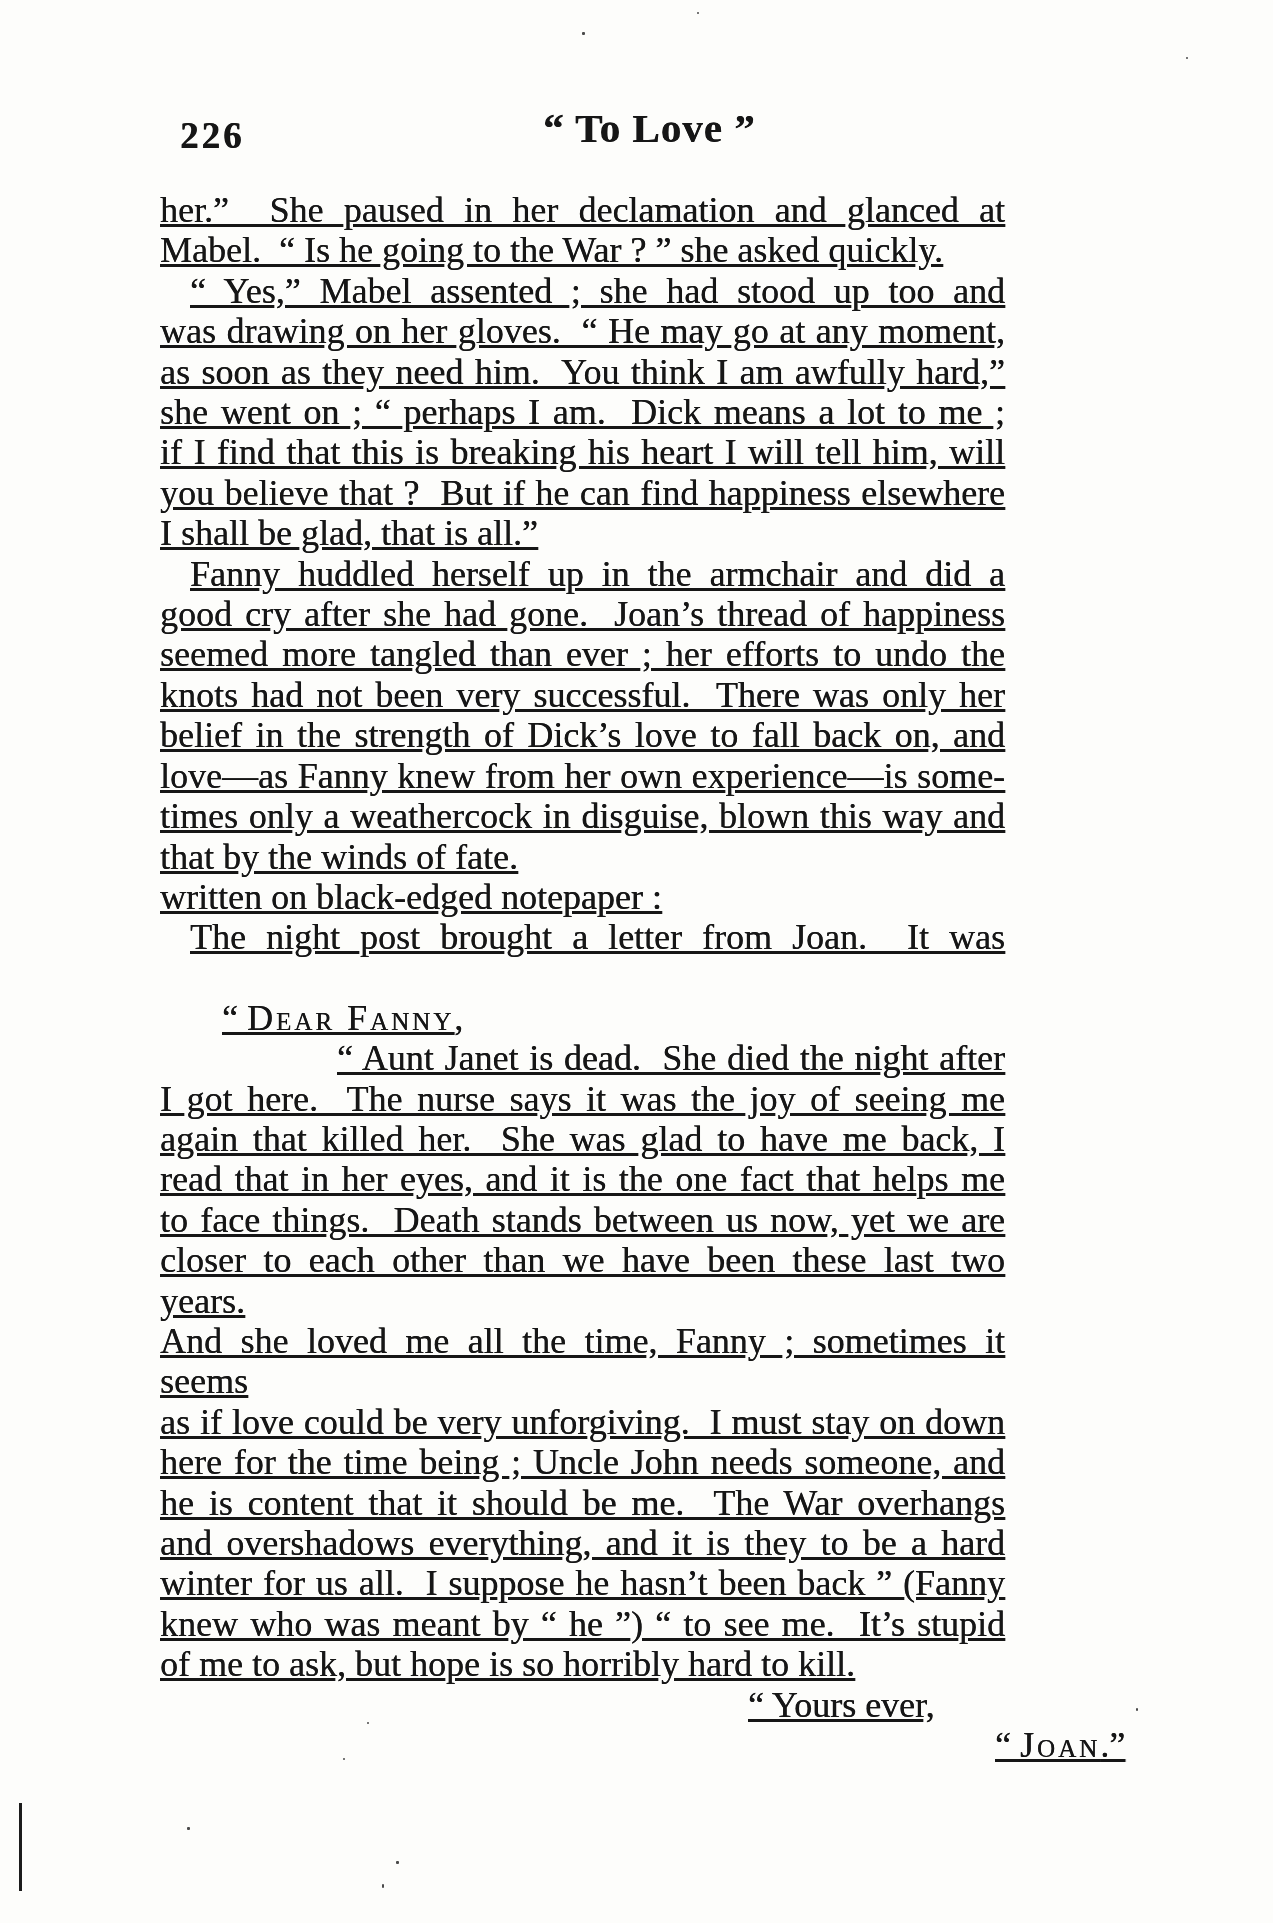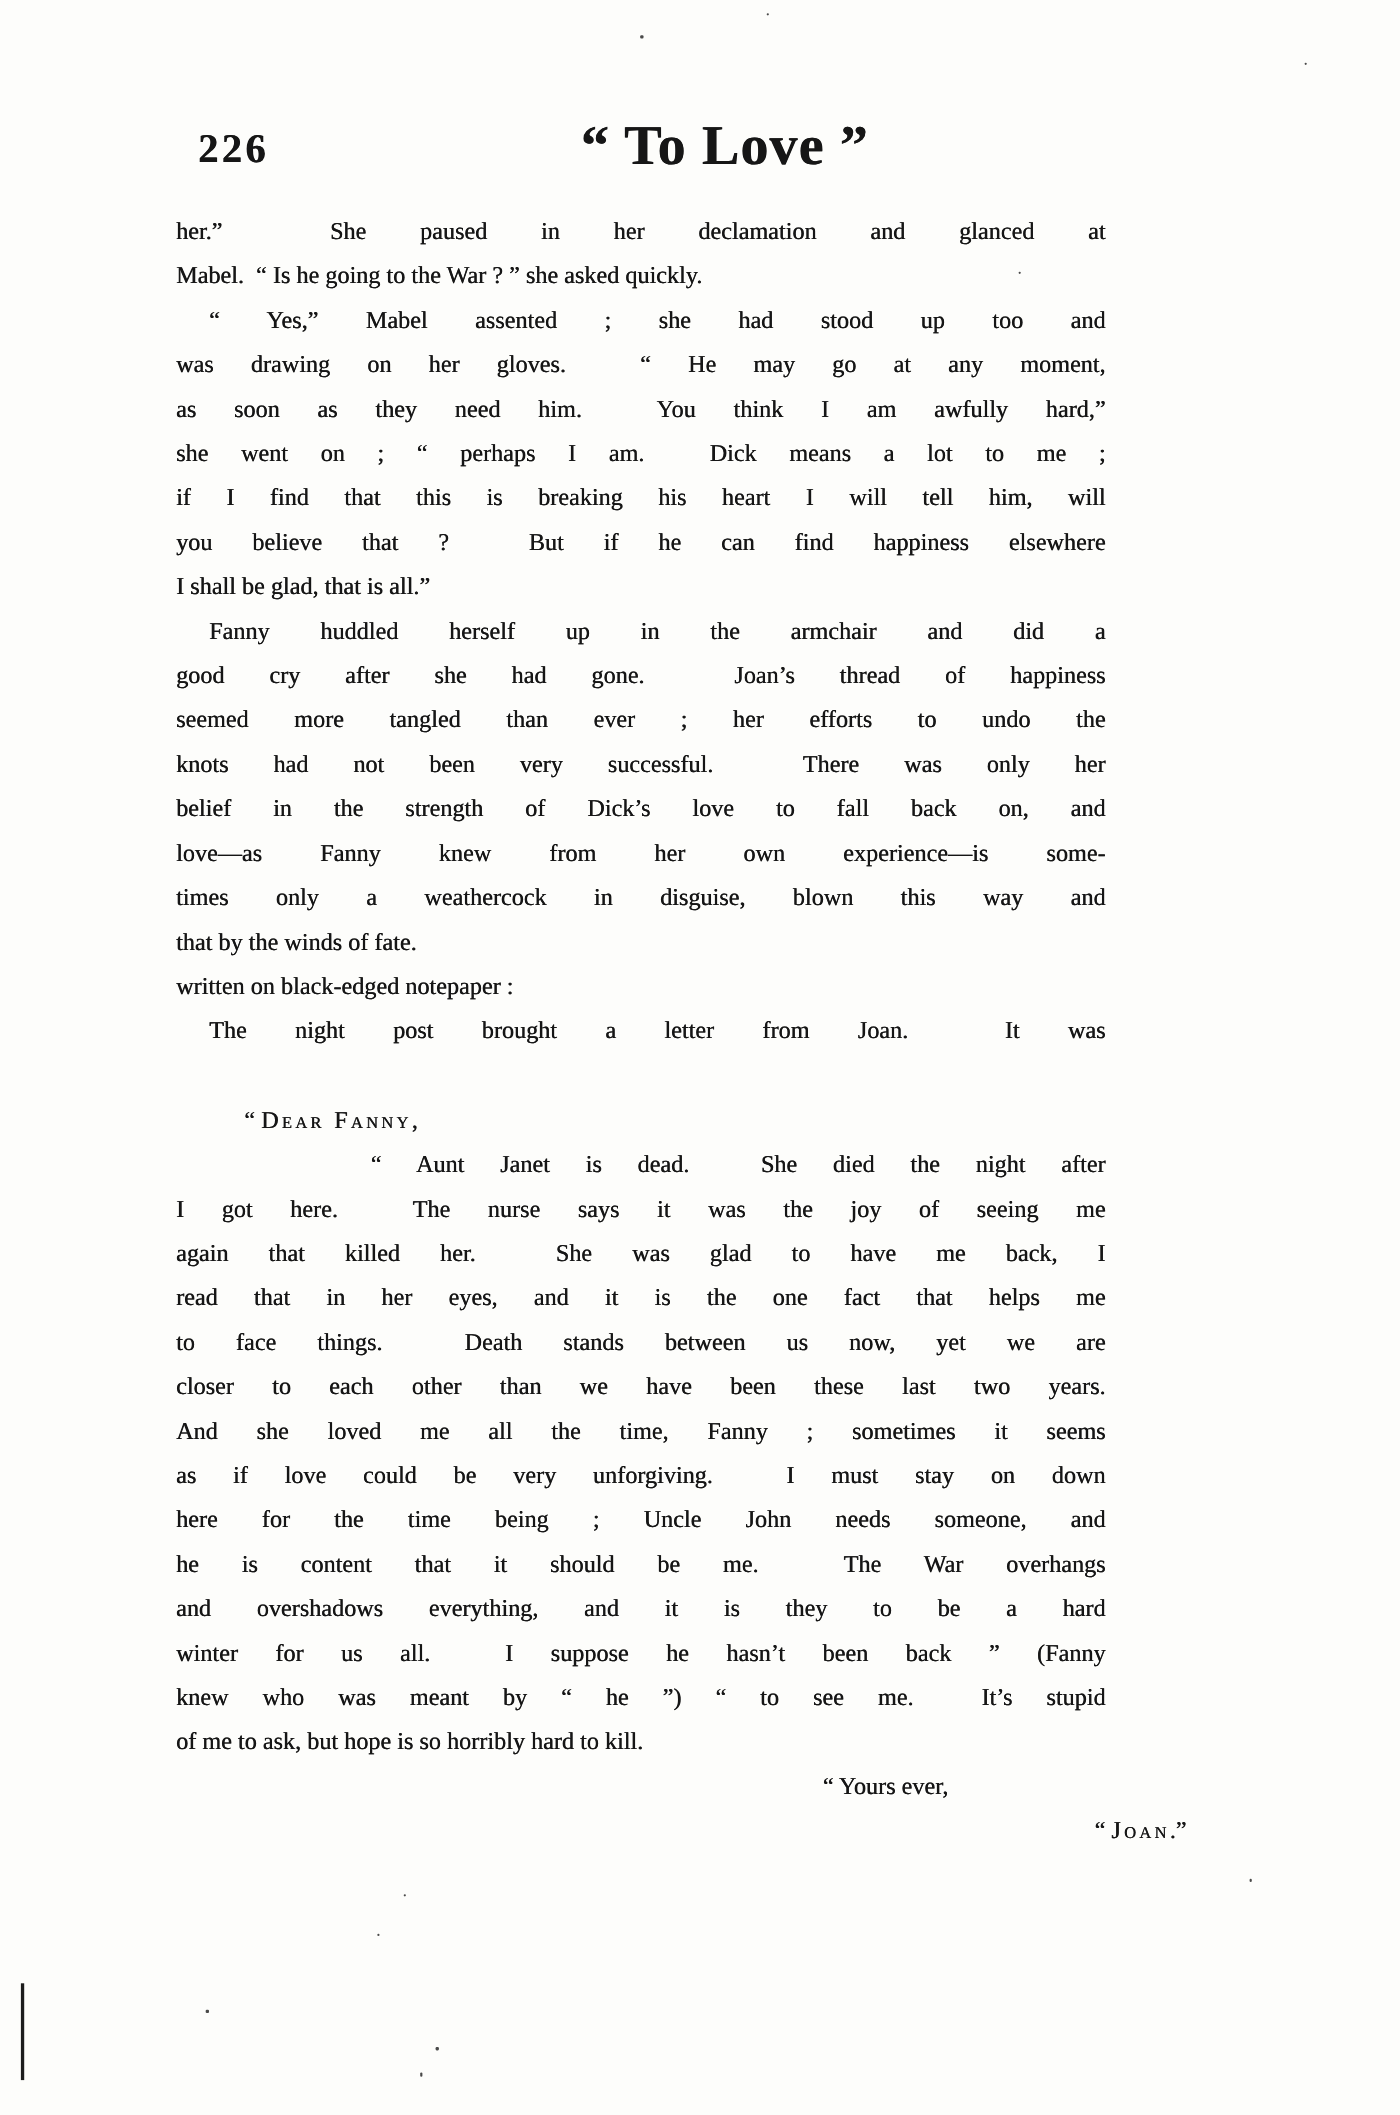--- a/index.html
+++ b/index.html
@@ -11,28 +11,29 @@
     position:relative;
     overflow:hidden;
   }
   .page{position:absolute;inset:0;}
   .pagenum{
     position:absolute;left:180px;top:114px;
     font-size:37px;font-weight:700;letter-spacing:3px;
     text-shadow:0.4px 0 0 currentColor;
   }
   .running-title{
-    position:absolute;left:528px;top:104px;
-    font-size:51px;font-weight:700;letter-spacing:1px;
+    position:absolute;left:543px;top:104px;
+    font-size:41px;font-weight:700;letter-spacing:1px;
     text-shadow:0.4px 0 0 currentColor;white-space:nowrap;
   }
   .text-block{
     position:absolute;left:160px;top:190px;width:845px;
-    font-size:22px;line-height:40.4px;
+    font-size:36px;line-height:40.4px;
     text-shadow:0.35px 0 0 currentColor;
+    text-decoration:underline;
   }
   .para{margin:0;}
   .line{
     text-align:justify;
     text-align-last:justify;
     white-space:normal;
   }
   .line.last{text-align:left;text-align-last:left;}
   .line.indent{padding-left:30px;}
   .letter{margin-top:40px;}

